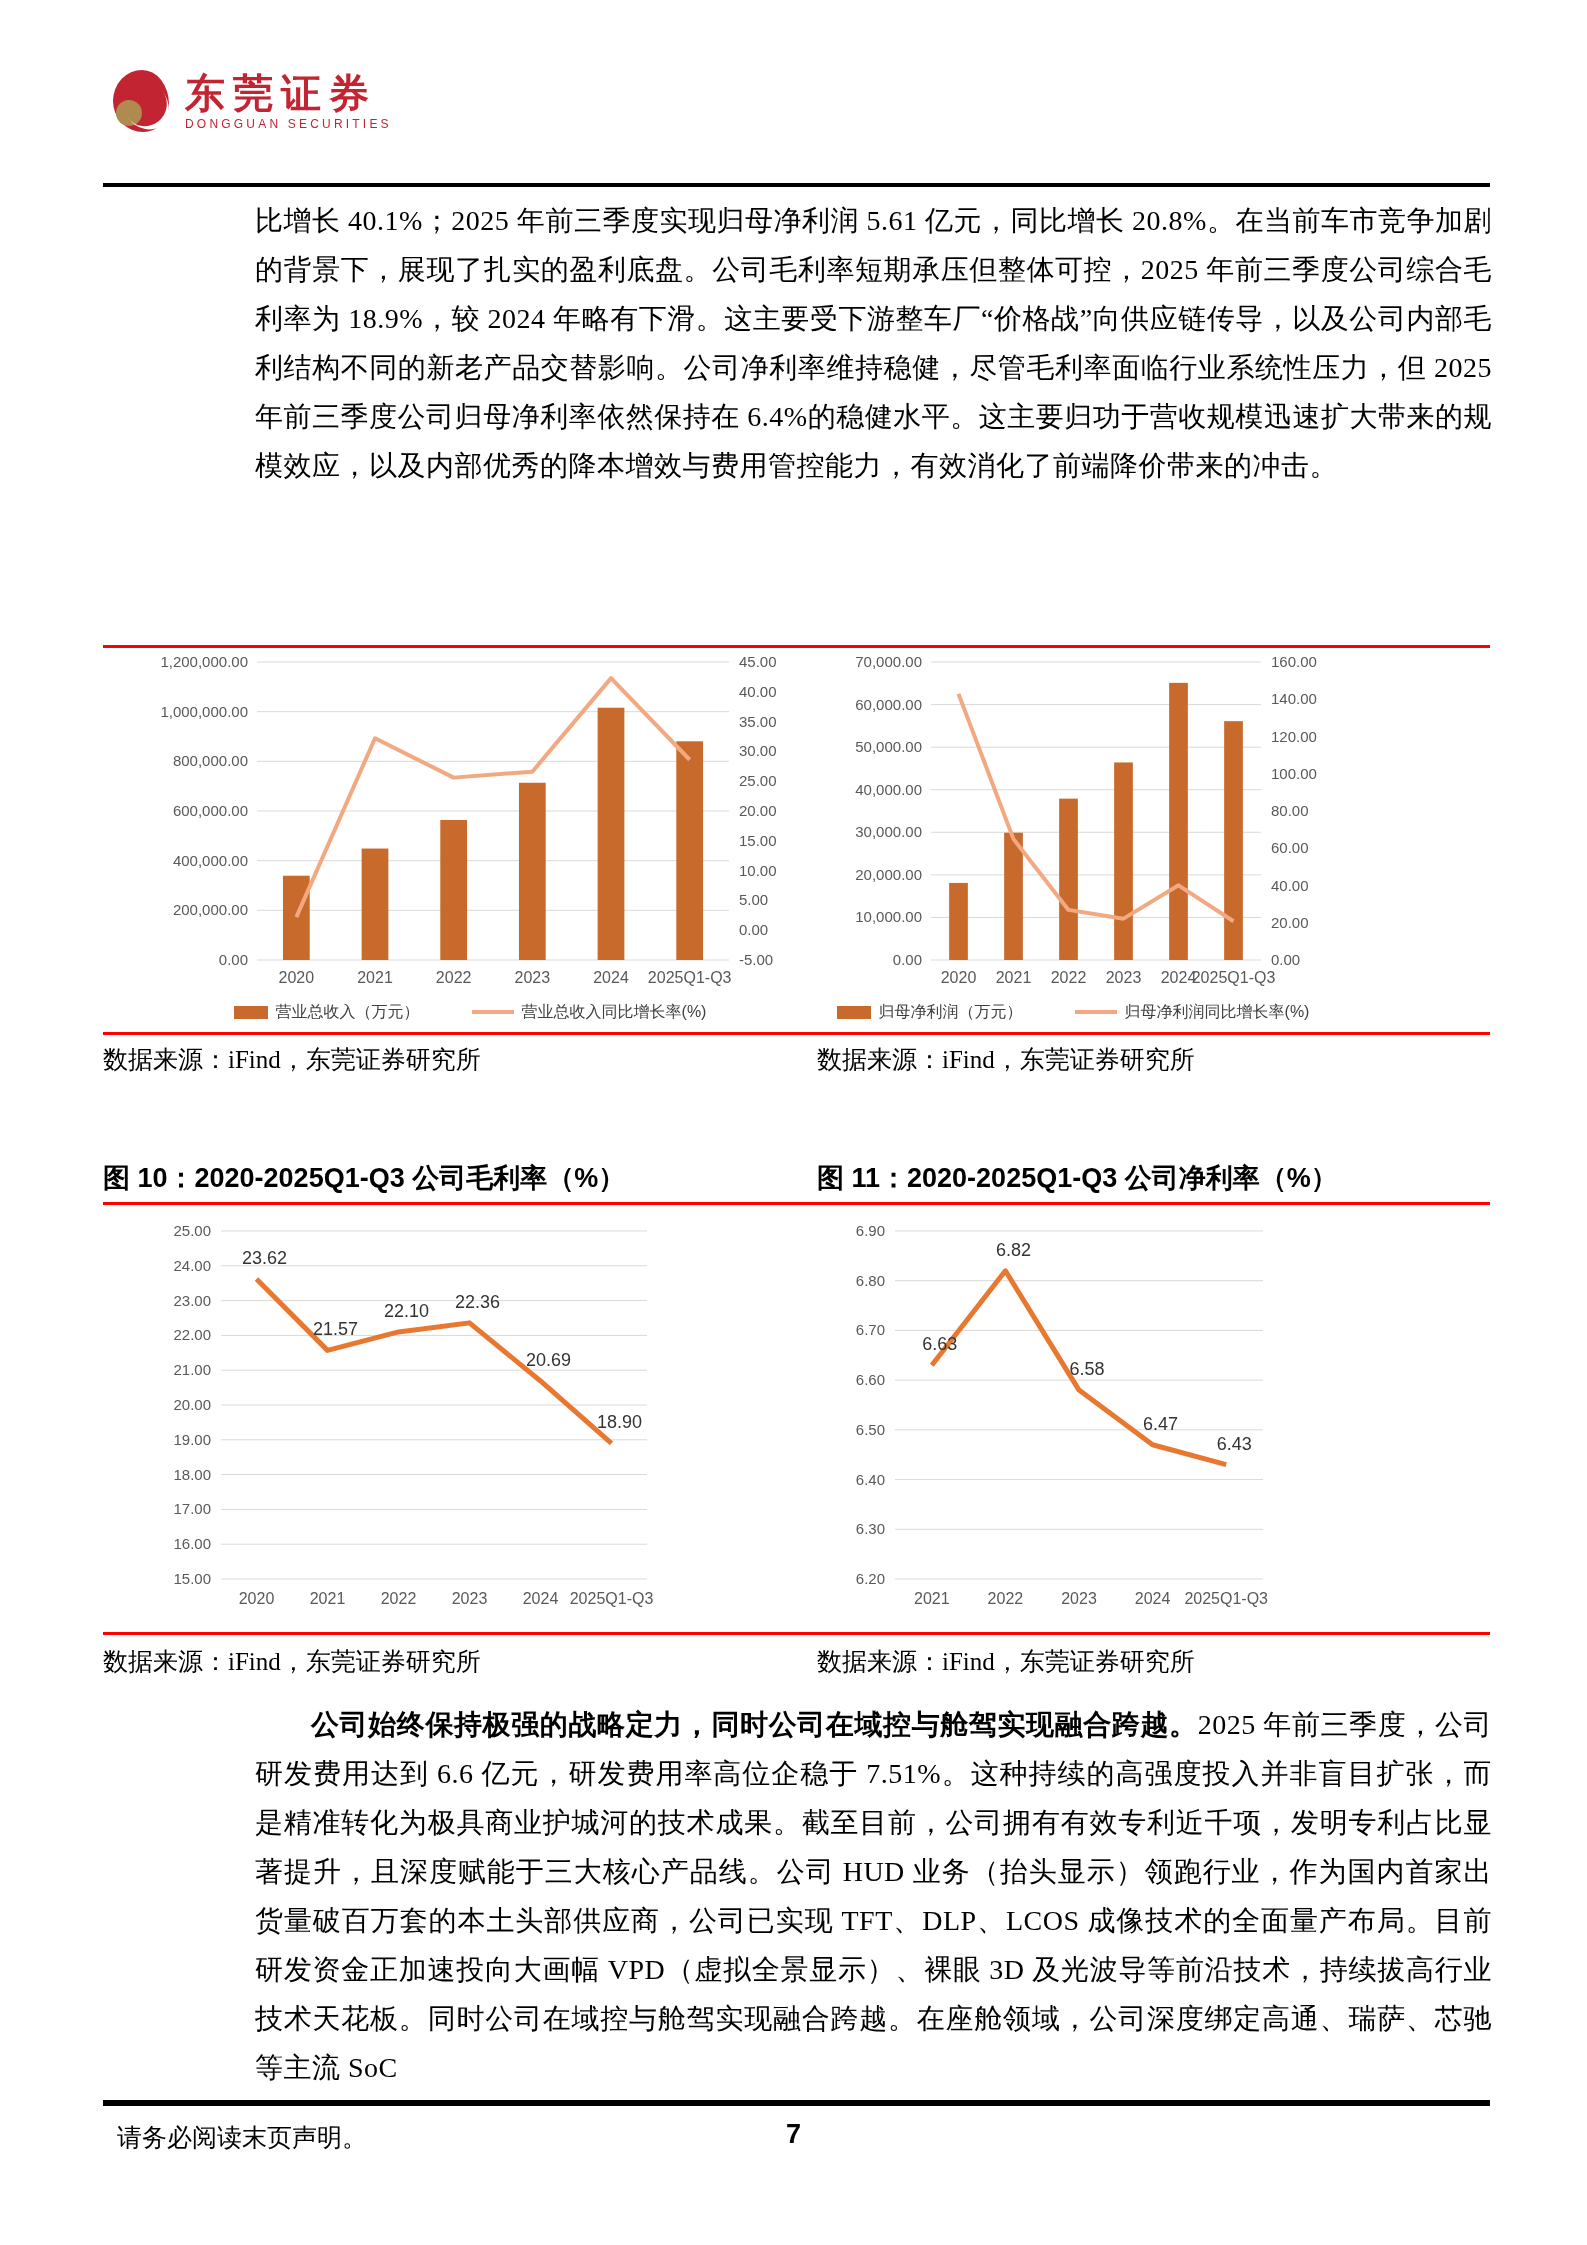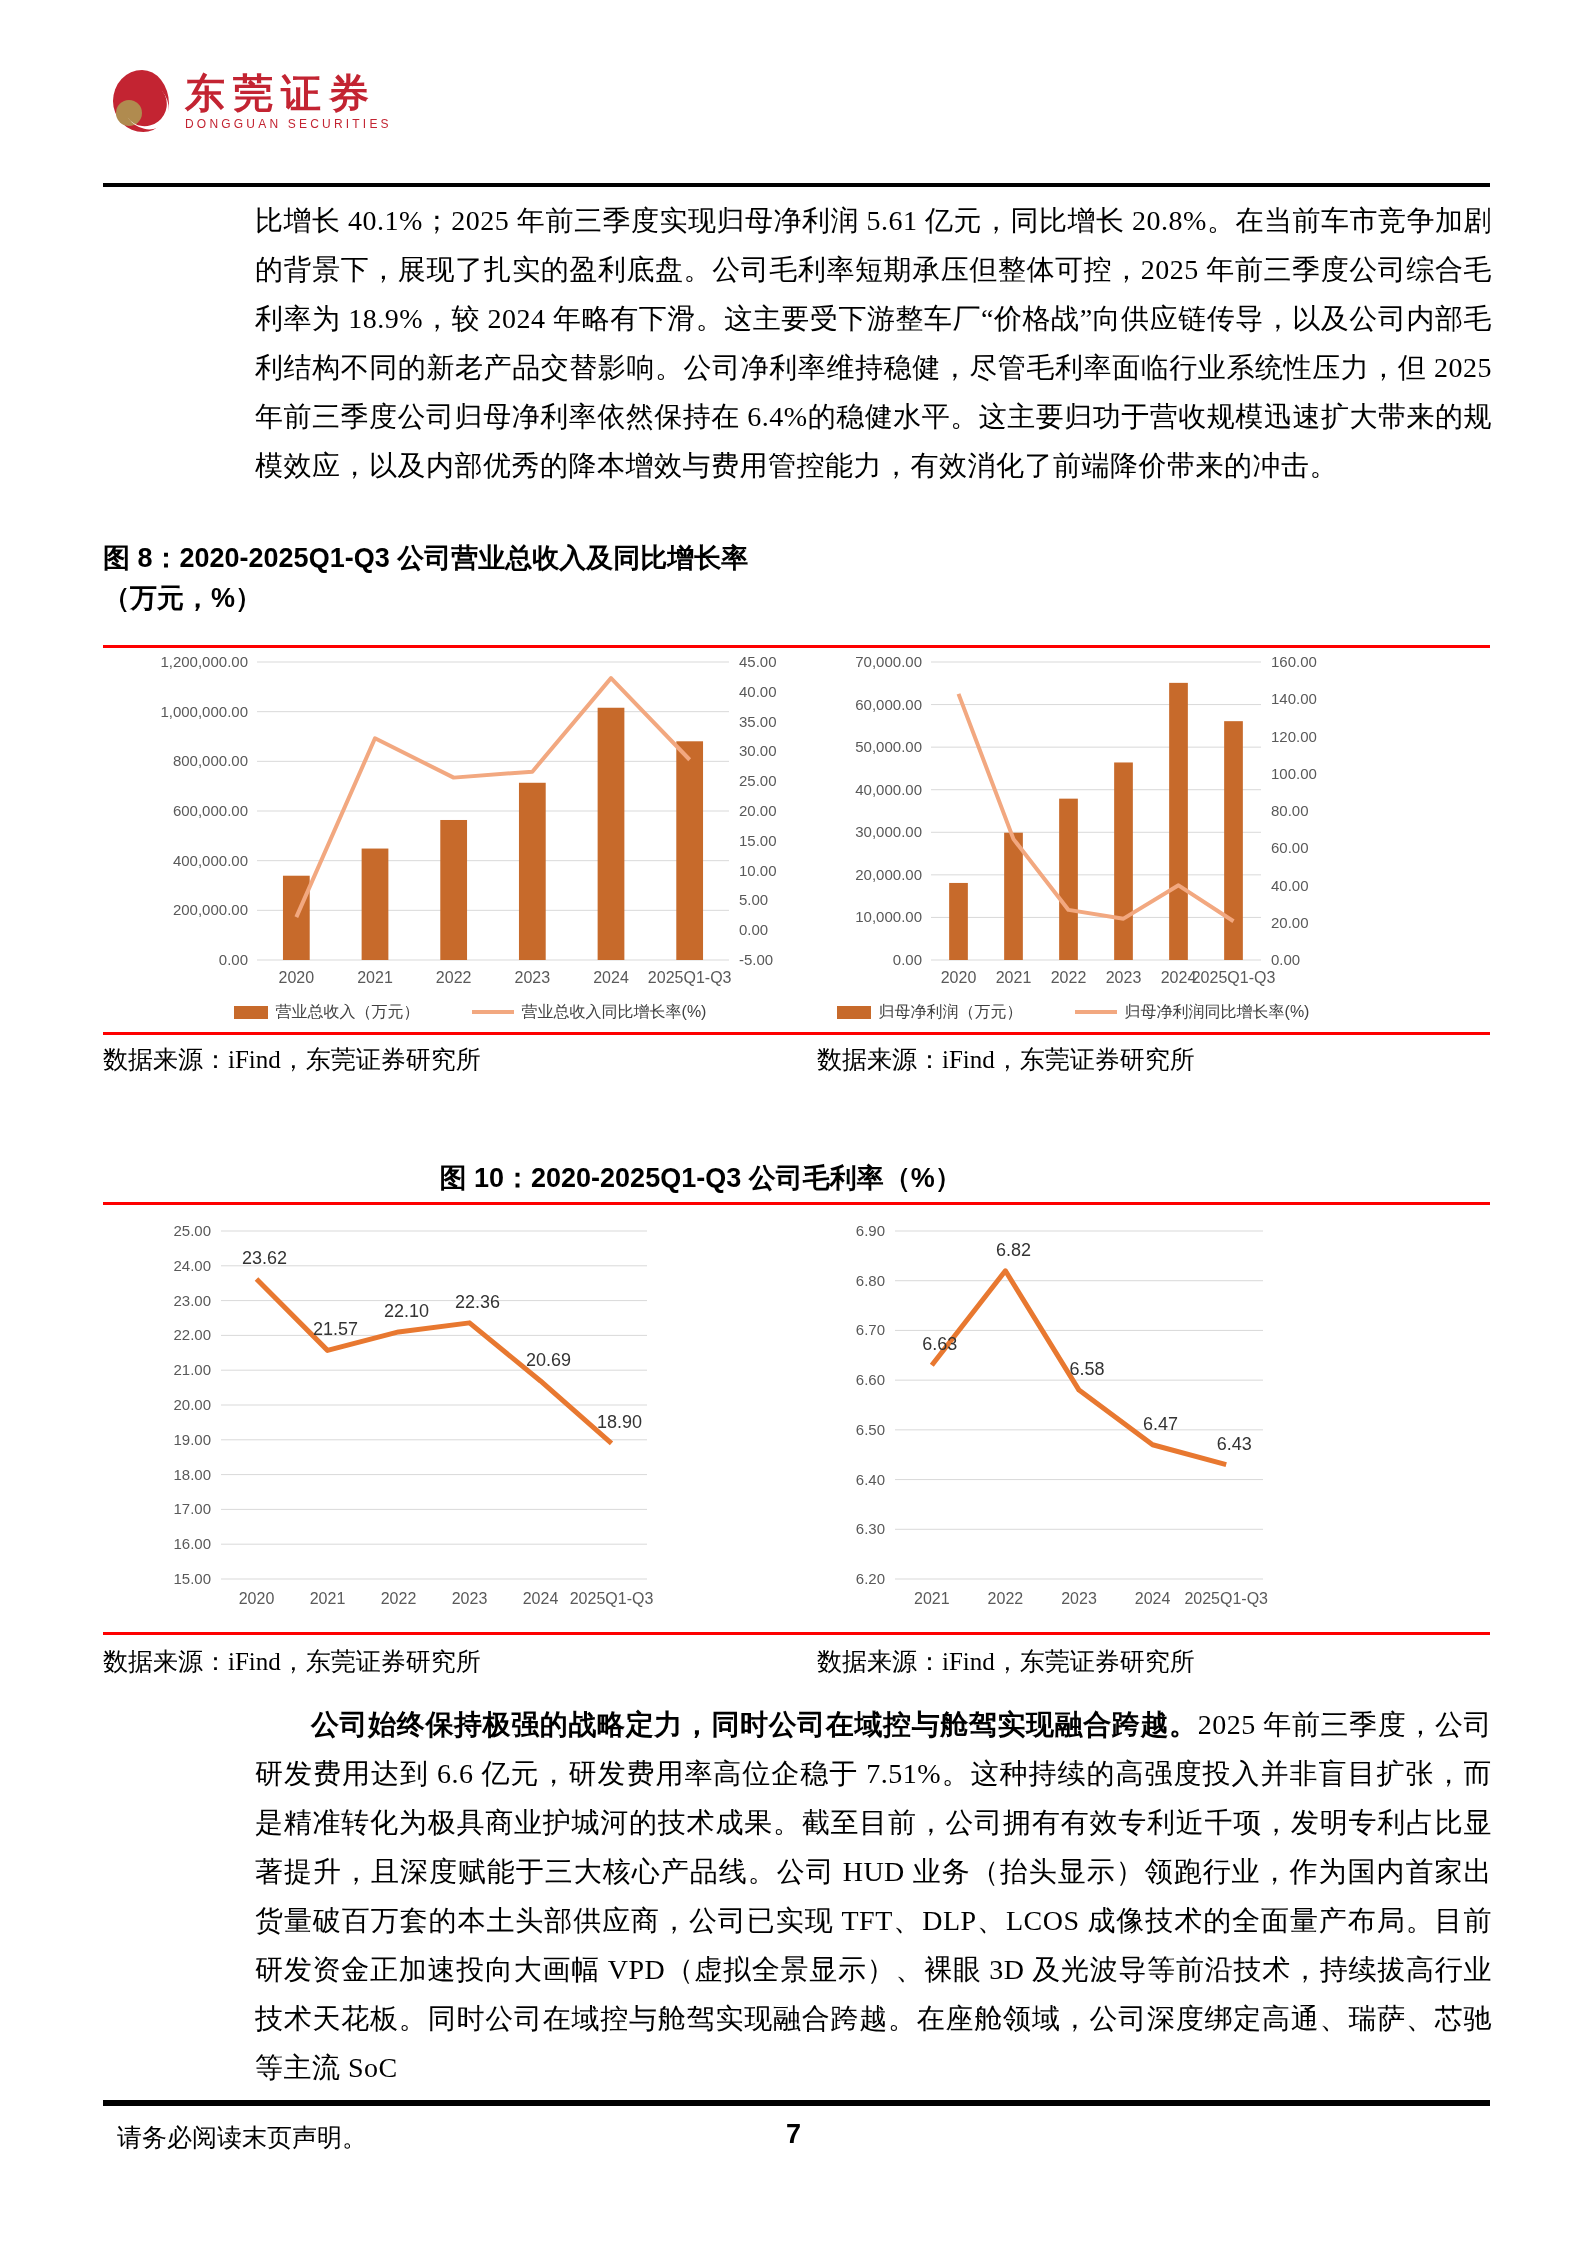--- a/index.html
+++ b/index.html
@@ -80,21 +80,20 @@
     <div>
       <div class="logo-cn">东莞证券</div>
       <div class="logo-en">DONGGUAN SECURITIES</div>
     </div>
   </div>
   <div class="rule-header"></div>
 
   <div class="para para1">比增长 40.1%；2025 年前三季度实现归母净利润 5.61 亿元，同比增长 20.8%。在当前车市竞争加剧的背景下，展现了扎实的盈利底盘。公司毛利率短期承压但整体可控，2025 年前三季度公司综合毛利率为 18.9%，较 2024 年略有下滑。这主要受下游整车厂“价格战”向供应链传导，以及公司内部毛利结构不同的新老产品交替影响。公司净利率维持稳健，尽管毛利率面临行业系统性压力，但 2025 年前三季度公司归母净利率依然保持在 6.4%的稳健水平。这主要归功于营收规模迅速扩大带来的规模效应，以及内部优秀的降本增效与费用管控能力，有效消化了前端降价带来的冲击。</div>
 
   <div class="fig-titles titles1">
-    <div class="fig-title-l">图 8：2020-2025Q1-Q3 公司营业总收入及同比增长率（万元，%）</div>
   </div>
 
   <div class="chart-band band1">
     <div class="chart chart-a"><svg width="650" height="336" font-size="15" font-family="Liberation Sans, DejaVu Sans, sans-serif" fill="#595959">
           <line x1="112" y1="306" x2="584" y2="306" stroke="#d9d9d9" stroke-width="1"></line>
           <text x="103" y="311" text-anchor="end">0.00</text>
           <line x1="112" y1="256.33333333333337" x2="584" y2="256.33333333333337" stroke="#d9d9d9" stroke-width="1"></line>
           <text x="103" y="261.33333333333337" text-anchor="end">200,000.00</text>
           <line x1="112" y1="206.66666666666669" x2="584" y2="206.66666666666669" stroke="#d9d9d9" stroke-width="1"></line>
           <text x="103" y="211.66666666666669" text-anchor="end">400,000.00</text>
@@ -178,20 +177,21 @@
           <span class="li"><span class="sw-line" style="background:#f2a880"></span>归母净利润同比增长率(%)</span>
         </div></div>
   </div>
   <div class="fig-sources sources1">
     <div class="fig-source-l">数据来源：iFind，东莞证券研究所</div>
     <div class="fig-source-r">数据来源：iFind，东莞证券研究所</div>
   </div>
 
   <div class="fig-titles titles2">
     <div class="fig-title-l">图 10：2020-2025Q1-Q3 公司毛利率（%）</div>
+    <div class="fig-title-r">图 11：2020-2025Q1-Q3 公司净利率（%）</div>
   </div>
 
   <div class="chart-band band2">
     <div class="chart chart-c"><svg width="532" height="396" font-size="15" font-family="Liberation Sans, DejaVu Sans, sans-serif" fill="#595959">
           <line x1="78" y1="360" x2="504" y2="360" stroke="#d9d9d9" stroke-width="1"></line>
           <text x="68" y="365" text-anchor="end">15.00</text>
           <line x1="78" y1="325.2" x2="504" y2="325.2" stroke="#d9d9d9" stroke-width="1"></line>
           <text x="68" y="330.2" text-anchor="end">16.00</text>
           <line x1="78" y1="290.40000000000003" x2="504" y2="290.40000000000003" stroke="#d9d9d9" stroke-width="1"></line>
           <text x="68" y="295.40000000000003" text-anchor="end">17.00</text>

